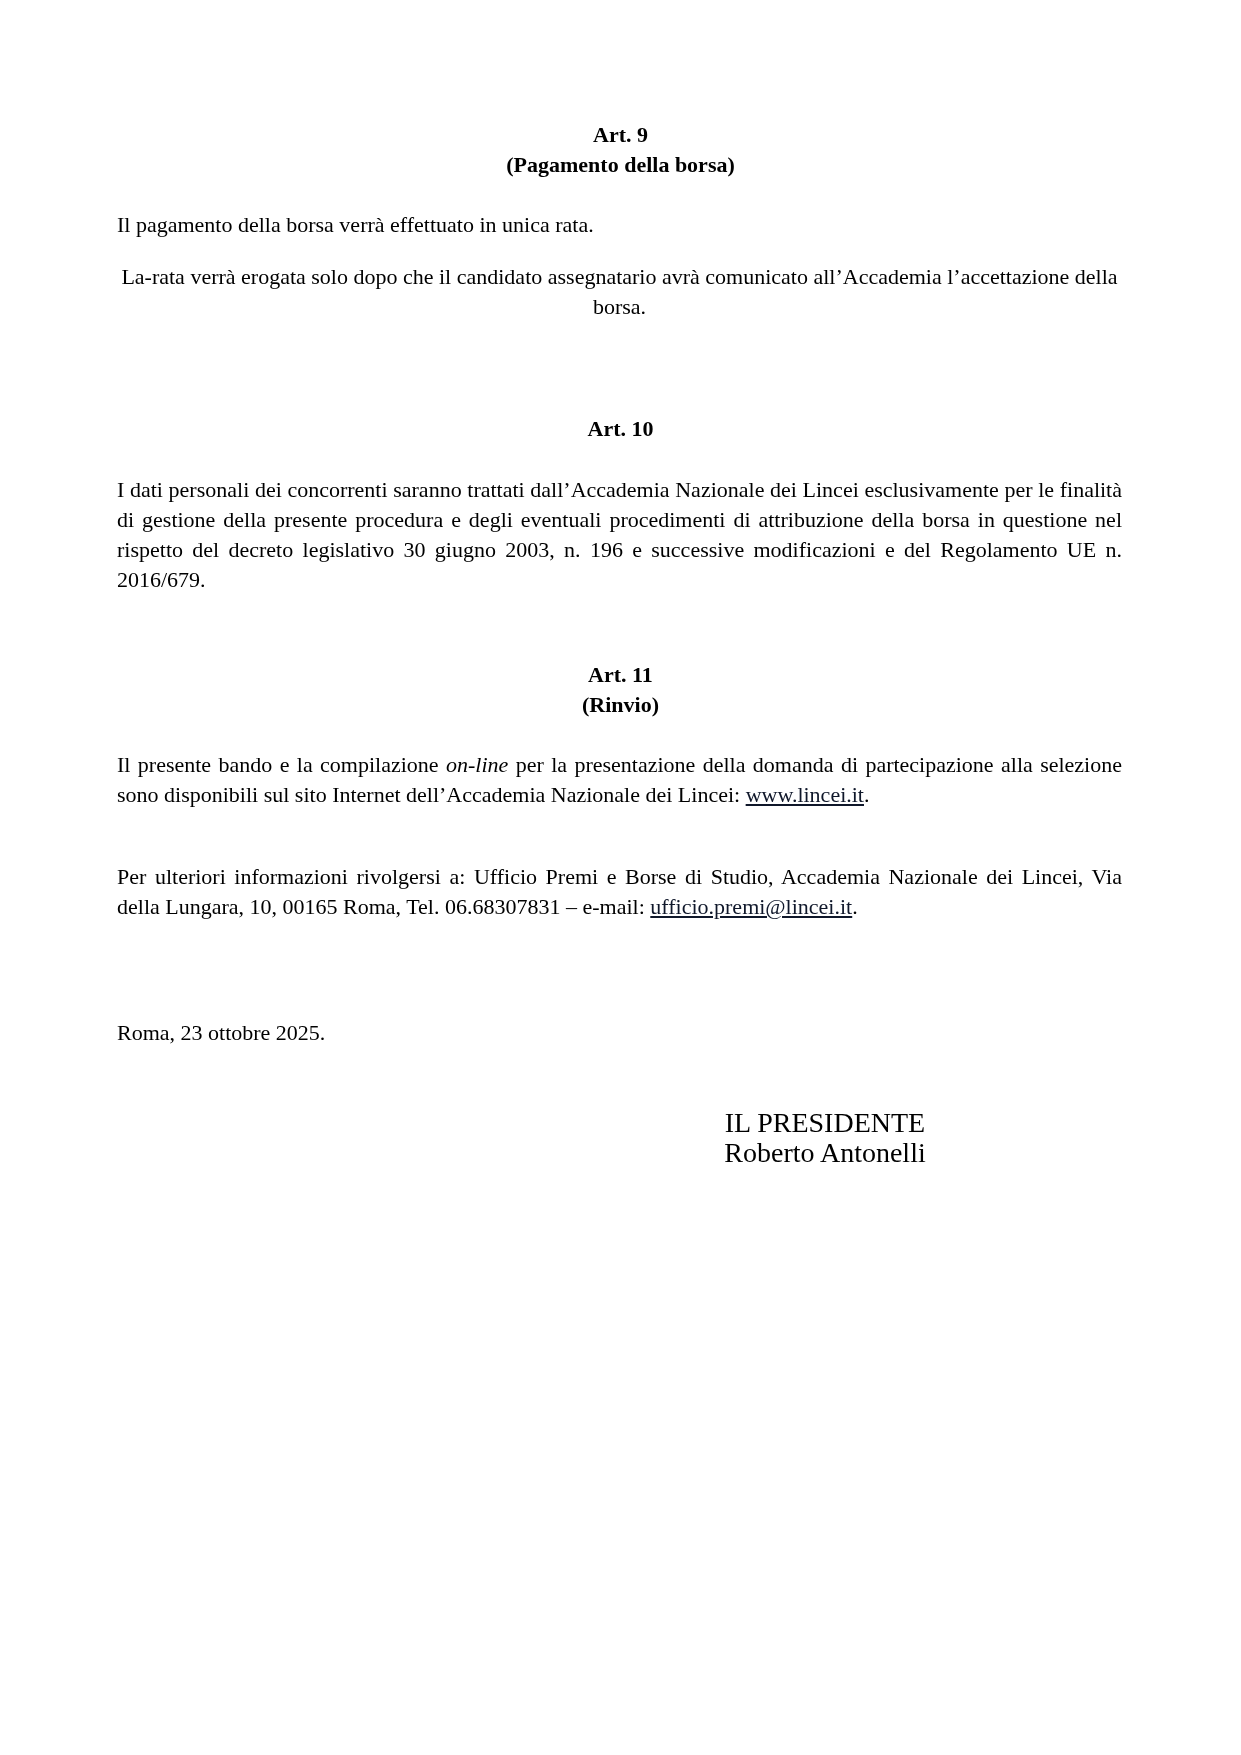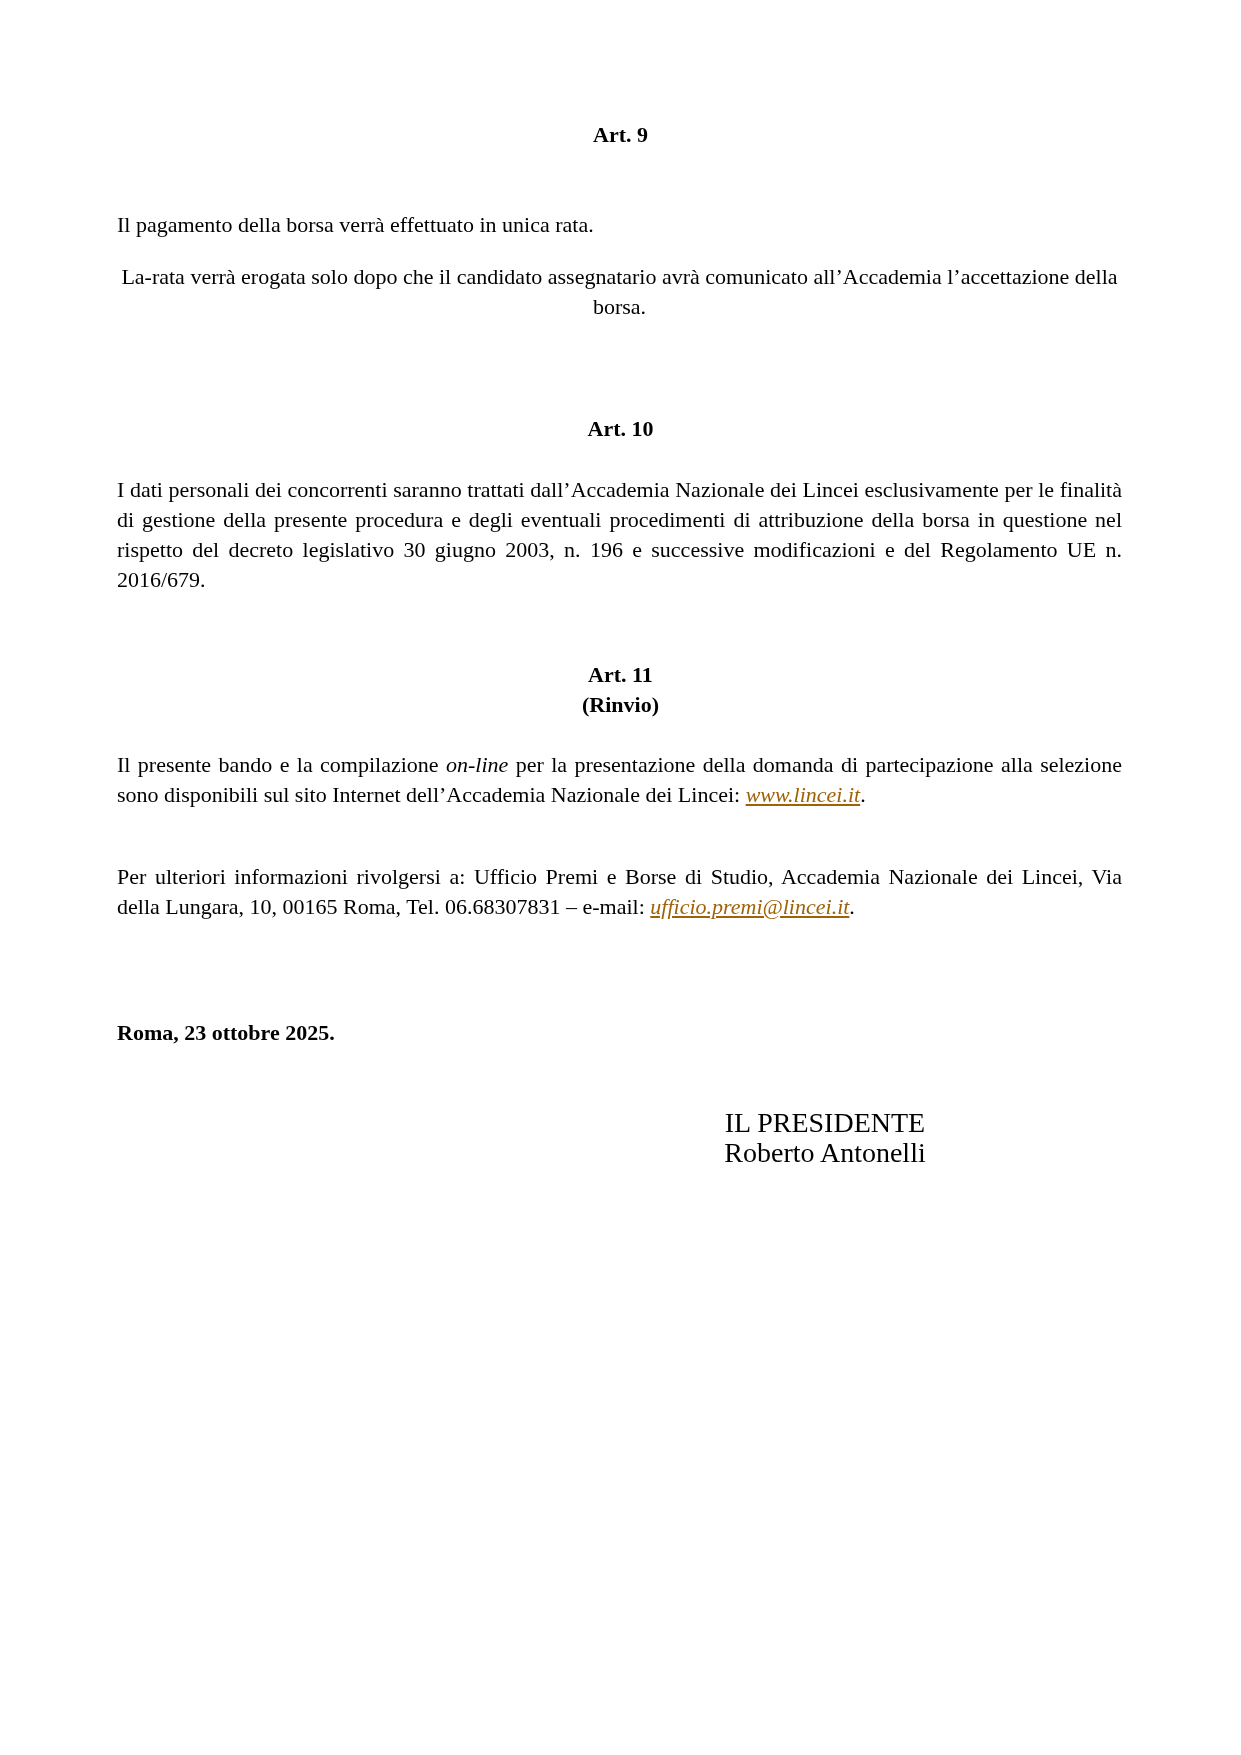--- a/index.html
+++ b/index.html
@@ -4,44 +4,45 @@
 <style>
   html, body { margin: 0; padding: 0; background: #ffffff; }
   body { width: 1241px; height: 1755px; position: relative; overflow: hidden;
          font-family: "Liberation Serif", "DejaVu Serif", serif; color: #000; }
   .page { position: absolute; left: 0; top: 0; width: 987px; height: 1755px; }
   .art-head { position: absolute; left: 0; width: 1241px; text-align: center;
               font-weight: bold; font-size: 22px; line-height: 30px; }
   .para { position: absolute; left: 117px; width: 1005px; font-size: 22px; line-height: 30px;
           text-align: justify; }
   .para.left { text-align: left; }
-  .link { color: #a16207; font-style: italic; text-decoration: underline; }
+  .link { color: #0f172a; text-decoration: underline; }
   .ital { font-style: italic; }
   .sig { position: absolute; left: 690px; width: 270px; text-align: center; font-size: 28px; line-height: 30px; }
 </style>
 </head>
 <body>
 
 <div class="page">
 
   <div class="art-head" style="top:120px;">Art. 9</div>
+  <div class="art-head" style="top:150px;">(Pagamento della borsa)</div>
   <div class="para left" style="top:210px;">Il pagamento della borsa verrà effettuato in unica rata.</div>
   <div class="para left" style="top:262px;text-align:center;">La-rata verrà erogata solo dopo che il candidato assegnatario avrà comunicato all’Accademia l’accettazione della borsa.</div>
 
   <div class="art-head" style="top:385px;margin-top:29px;">Art. 10</div>
   <div class="para" style="top:475px;">I dati personali dei concorrenti saranno trattati dall’Accademia Nazionale dei Lincei esclusivamente per le finalità di gestione della presente procedura e degli eventuali procedimenti di attribuzione della borsa in questione nel rispetto del decreto legislativo 30 giugno 2003, n. 196 e successive modificazioni e del Regolamento UE n. 2016/679.</div>
 
   <div class="art-head" style="top:660px;">Art. 11</div>
   <div class="art-head" style="top:690px;">(Rinvio)</div>
 
   <div class="para" style="top:750px;">
     <span>Il presente bando e la compilazione </span><span class="ital">on-line</span><span> per la presentazione della domanda di partecipazione alla selezione sono disponibili sul sito Internet dell’Accademia Nazionale dei Lincei: </span><span class="link">www.lincei.it</span><span>.</span>
   </div>
 
   <div class="para" style="top:862px;">
     <span>Per ulteriori informazioni rivolgersi a: Ufficio Premi e Borse di Studio, Accademia Nazionale dei Lincei, Via della Lungara, 10, 00165 Roma, Tel. 06.68307831 – e-mail: </span><span class="link">ufficio.premi@lincei.it</span><span>.</span>
   </div>
 
-  <div class="para left" style="top:1018px;font-weight:bold;">Roma, 23 ottobre 2025.</div>
+  <div class="para left" style="top:1018px;">Roma, 23 ottobre 2025.</div>
 
   <div class="sig" style="top:1108px;">IL PRESIDENTE</div>
   <div class="sig" style="top:1138px;">Roberto Antonelli</div>
 </div>
 
 </body></html>

